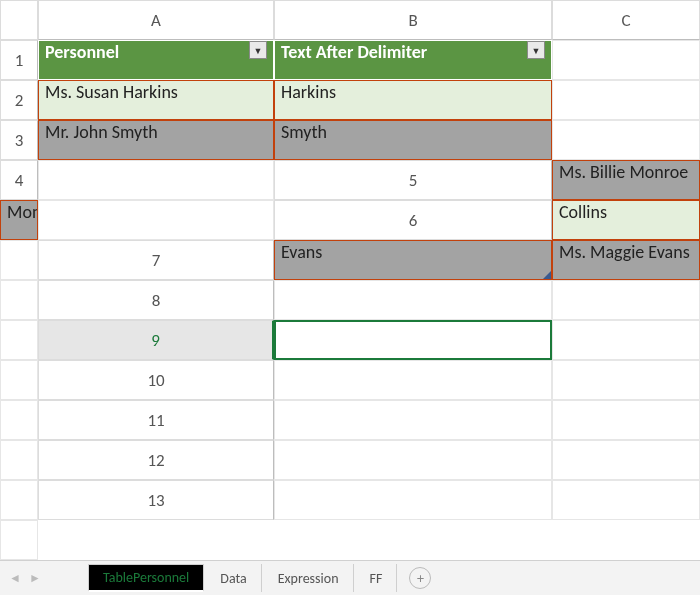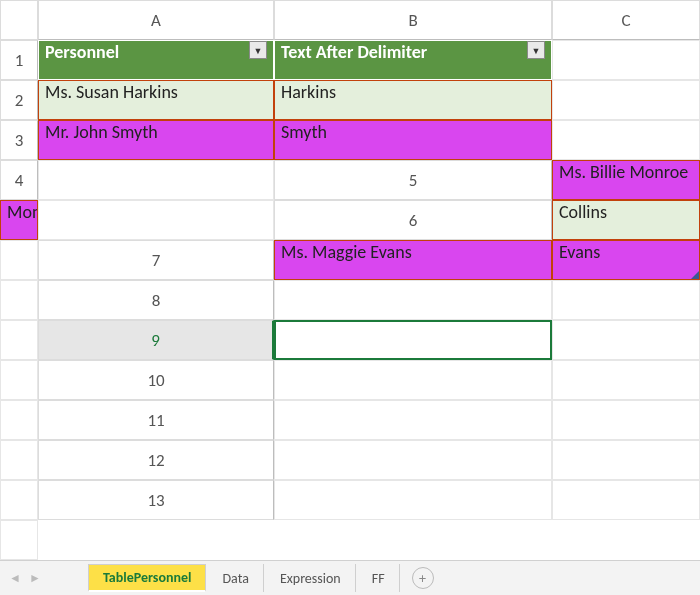--- a/index.html
+++ b/index.html
@@ -56,21 +56,21 @@
       background: #e9e9e9;
       border: 1px solid #8a8a8a;
       display: flex;
       align-items: center;
       justify-content: center;
       font-size: 9px;
       margin-left: 4px;
       color: #333;
     }
     .band0 { background: #e4efdc; }
-    .band1 { background: #d946ef; }
+    .band1 { background: #a3a3a3; }
     .tablecell { border: 1px solid #c2410c; }
     .lastcell::after {
       content: "";
       position: absolute;
       right: 0; bottom: 0;
       width: 0; height: 0;
       border-style: solid;
       border-width: 0 0 8px 8px;
       border-color: transparent transparent #3a5a8f transparent;
     }
@@ -98,23 +98,23 @@
     }
     .tab {
       height: 28px;
       padding: 0 14px;
       display: flex;
       align-items: center;
       border-right: 1px solid #cfcfcf;
       cursor: pointer;
     }
     .tab.active {
-      background: #fde047;
+      background: #000000;
       color: #1b7a3a;
-      font-weight: 700;
+      font-weight: 400;
       border-bottom: 2px solid #fff;
       border-top: 1px solid #cfcfcf;
       border-left: 1px solid #cfcfcf;
     }
     .addsheet {
       width: 22px; height: 22px;
       border: 1px solid #bbb;
       border-radius: 50%;
       display: flex; align-items: center; justify-content: center;
       font-size: 14px;
@@ -151,22 +151,22 @@
     <div class="rowhdr">4</div>
     <div class="cell"></div>
     <div class="rowhdr">5</div>
     <div class="cell tablecell band1">Ms. Billie Monroe</div>
     <div class="cell tablecell band1">Monroe</div>
     <div class="cell"></div>
     <div class="rowhdr">6</div>
     <div class="cell tablecell band0">Collins</div>
     <div class="cell"></div>
     <div class="rowhdr">7</div>
+    <div class="cell tablecell band1 lastcell">Evans</div>
     <div class="cell tablecell band1">Ms. Maggie Evans</div>
-    <div class="cell tablecell band1 lastcell">Evans</div>
     <div class="cell"></div>
     <div class="rowhdr">8</div>
     <div class="cell"></div>
     <div class="cell"></div>
     <div class="cell"></div>
     <div class="rowhdr active">9</div>
     <div class="cell selected"></div>
     <div class="cell"></div>
     <div class="cell"></div>
     <div class="rowhdr">10</div>

